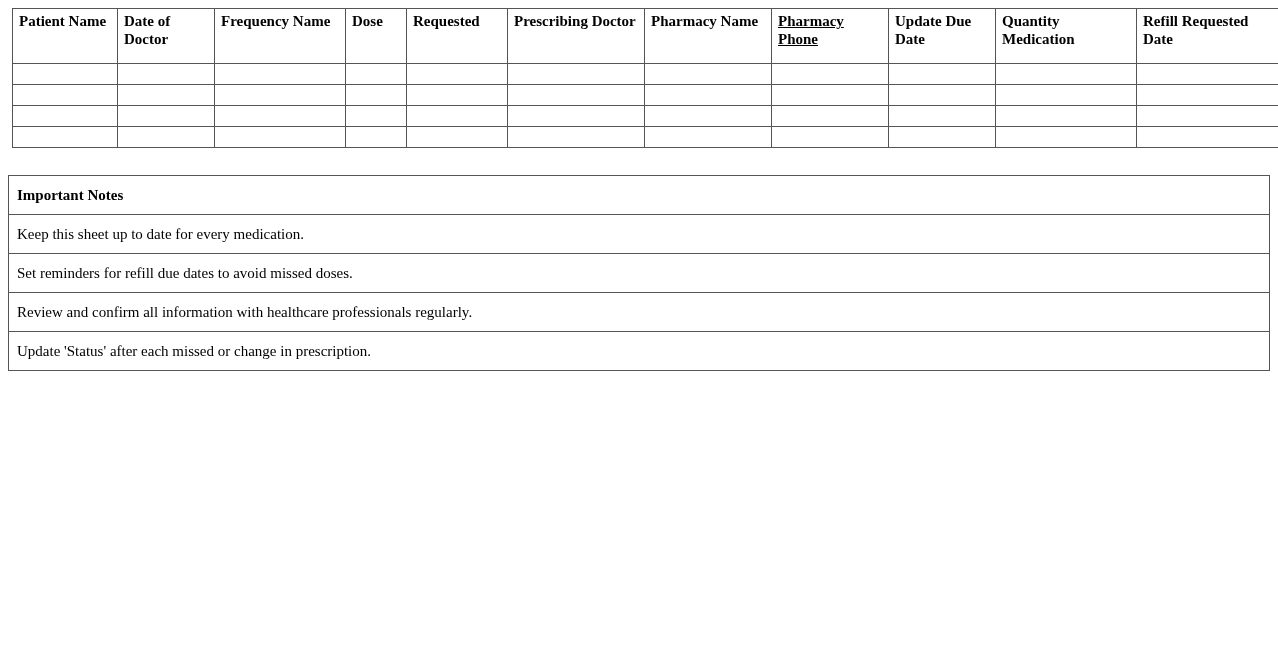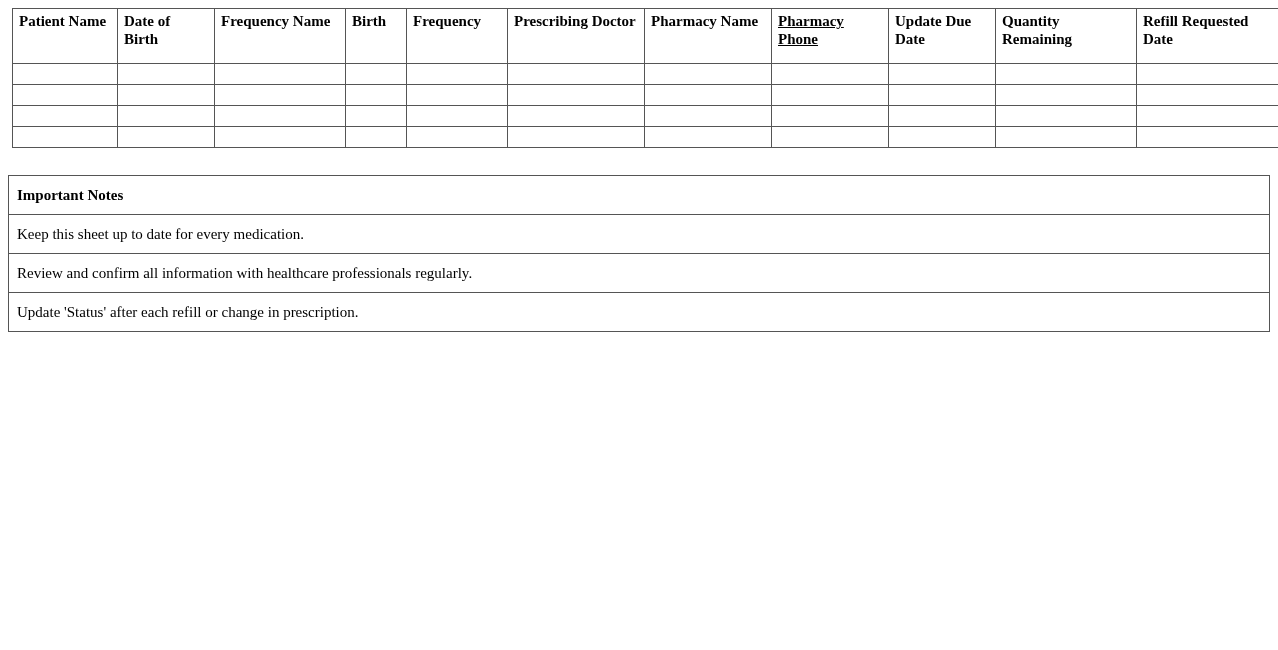--- a/index.html
+++ b/index.html
@@ -104,29 +104,29 @@
 </head>
 <body>
 
 <div class="page">
 
   <div class="med-table-wrap">
     <table class="med-table">
       <thead>
         <tr>
           <th class="c-patient">Patient Name</th>
-          <th class="c-dob">Date of Birth</th>
+          <th class="c-dob">Date of Doctor</th>
           <th class="c-med">Frequency Name</th>
-          <th class="c-dose">Birth</th>
-          <th class="c-freq">Frequency</th>
+          <th class="c-dose">Dose</th>
+          <th class="c-freq">Requested</th>
           <th class="c-doctor">Prescribing Doctor</th>
           <th class="c-pharmname">Pharmacy Name</th>
           <th class="c-pharmphone">Pharmacy Phone</th>
           <th class="c-refilldue">Update Due Date</th>
-          <th class="c-qty">Quantity Remaining</th>
+          <th class="c-qty">Quantity Medication</th>
           <th class="c-refillreq">Refill Requested Date</th>
 
         </tr>
       </thead>
       <tbody>
         <tr>
           <td></td>
           <td></td>
           <td></td>
           <td></td>
@@ -190,22 +190,25 @@
       <thead>
         <tr>
           <th>Important Notes</th>
         </tr>
       </thead>
       <tbody>
         <tr>
           <td>Keep this sheet up to date for every medication.</td>
         </tr>
         <tr>
+          <td>Set reminders for refill due dates to avoid missed doses.</td>
+        </tr>
+        <tr>
           <td>Review and confirm all information with healthcare professionals regularly.</td>
         </tr>
         <tr>
-          <td>Update 'Status' after each refill or change in prescription.</td>
+          <td>Update 'Status' after each missed or change in prescription.</td>
         </tr>
       </tbody>
     </table>
   </div>
 
 </div>
 
 </body></html>

